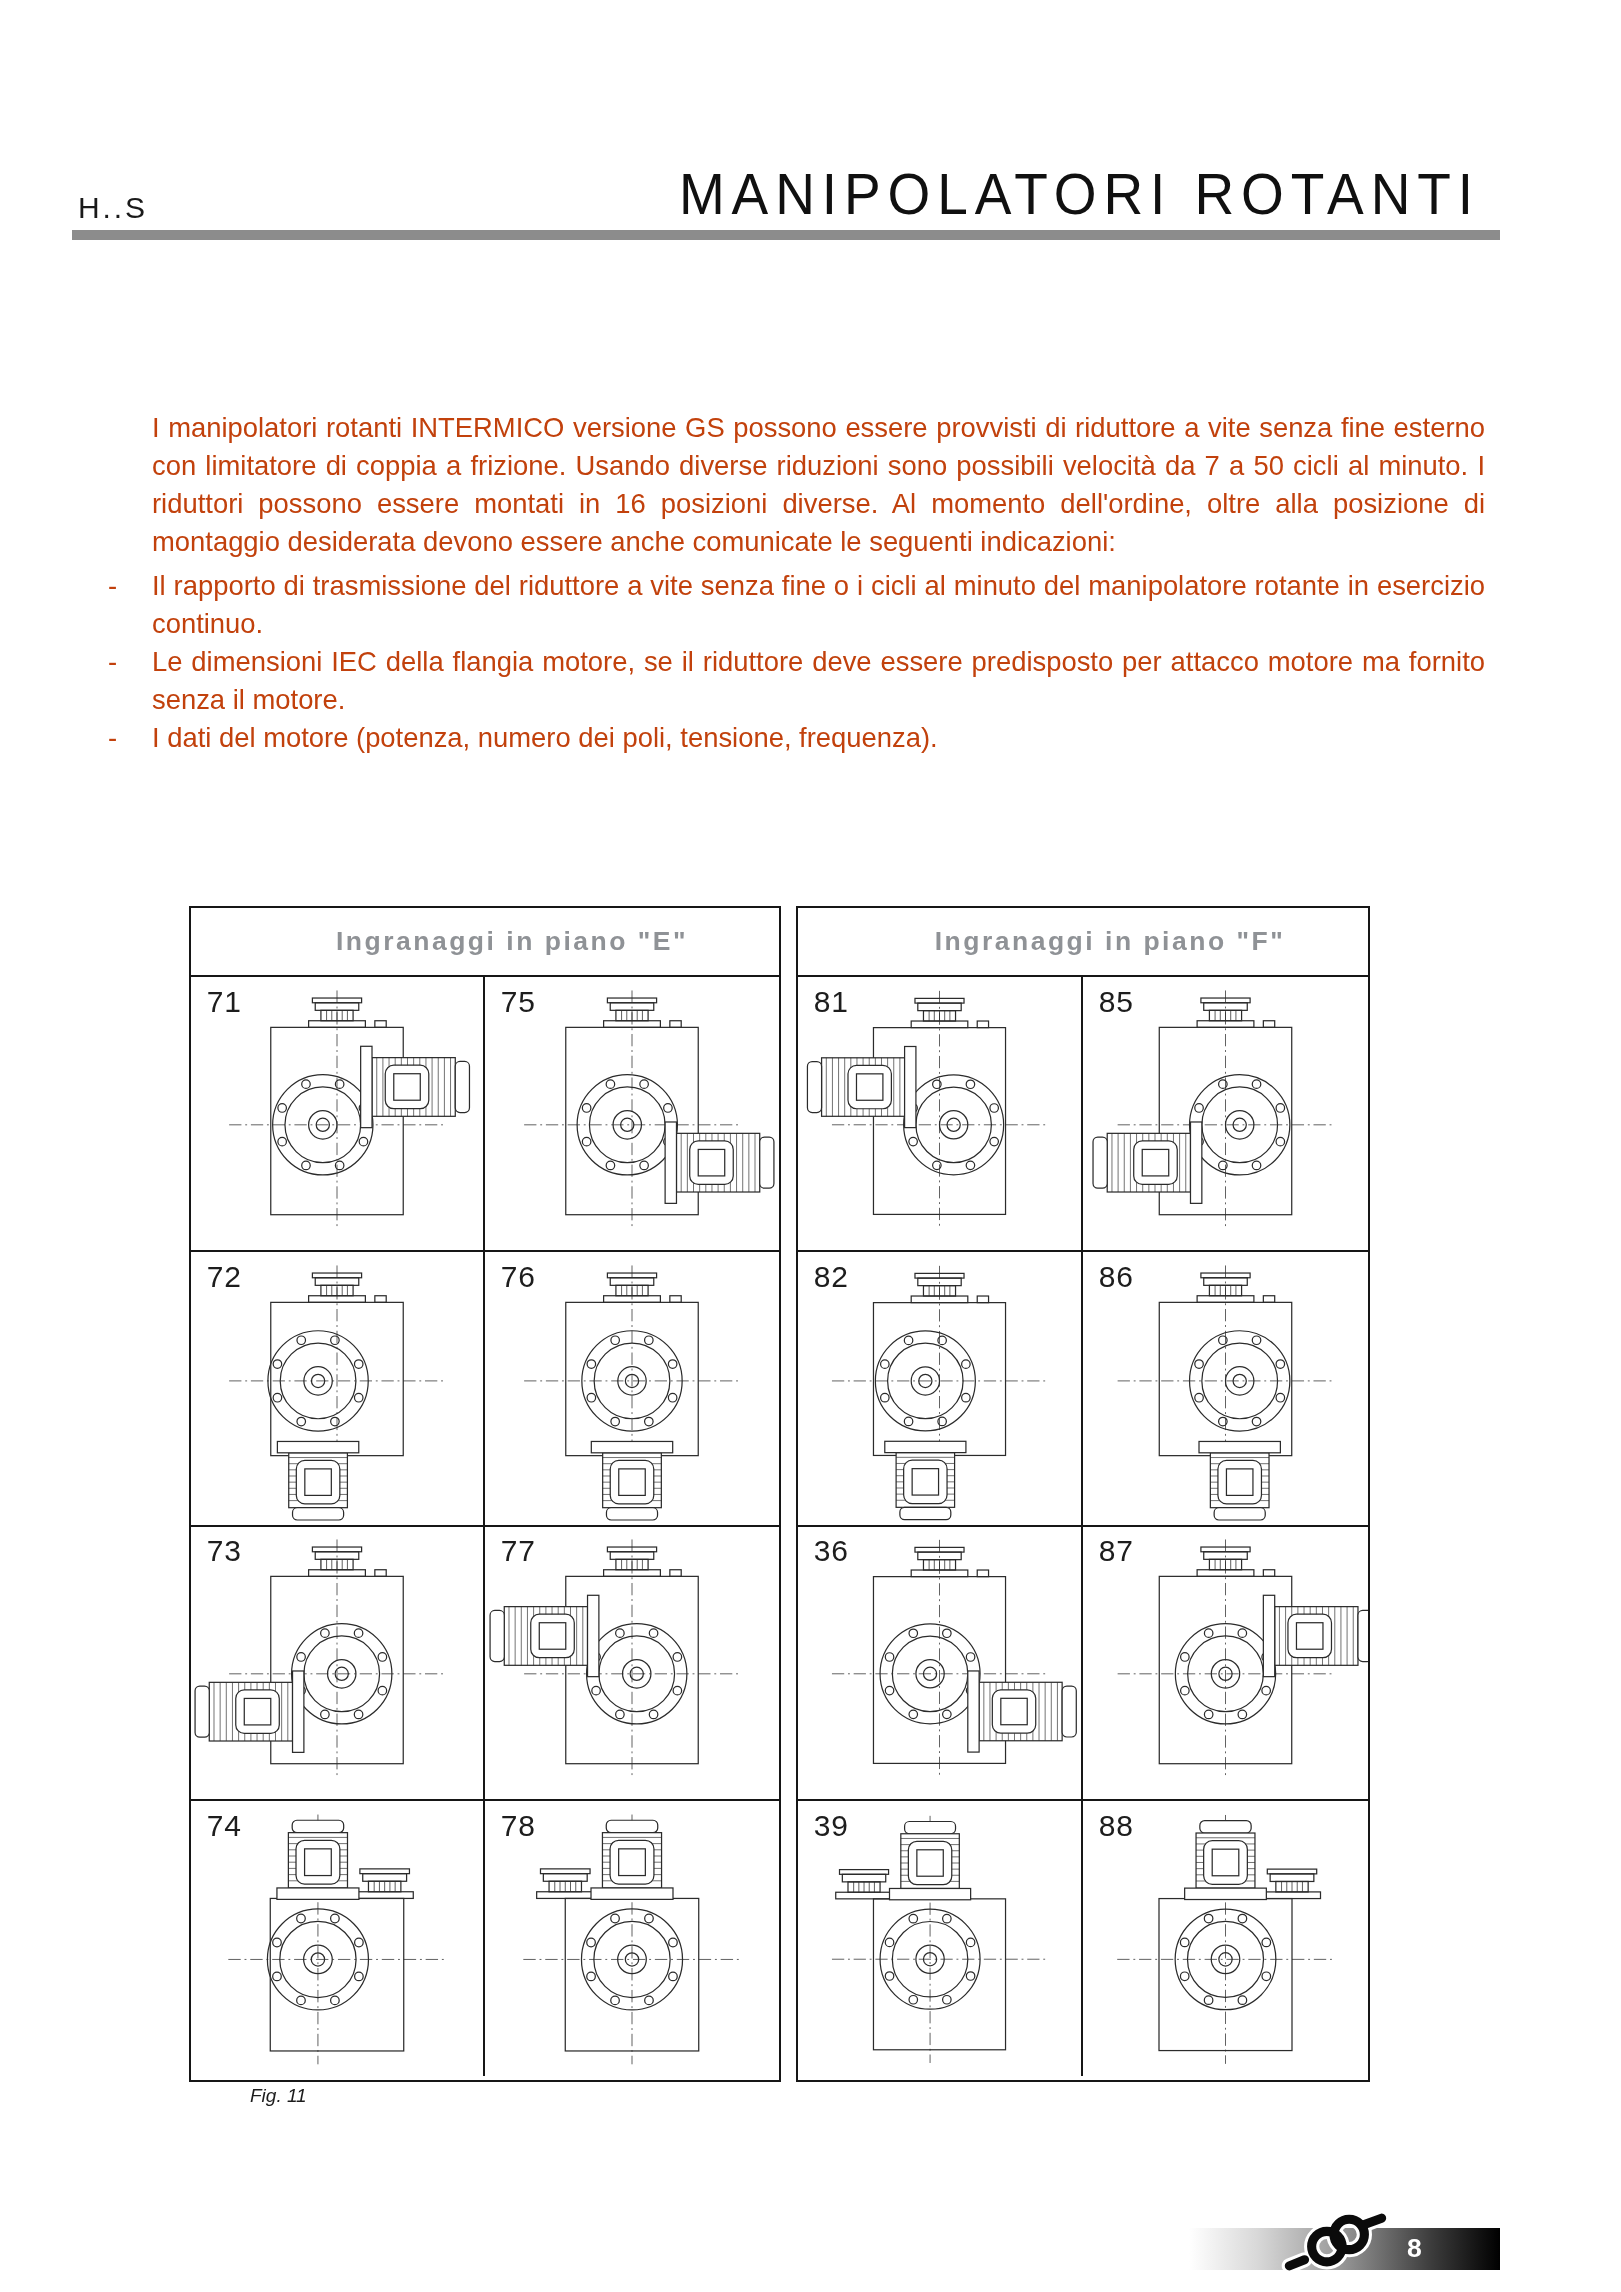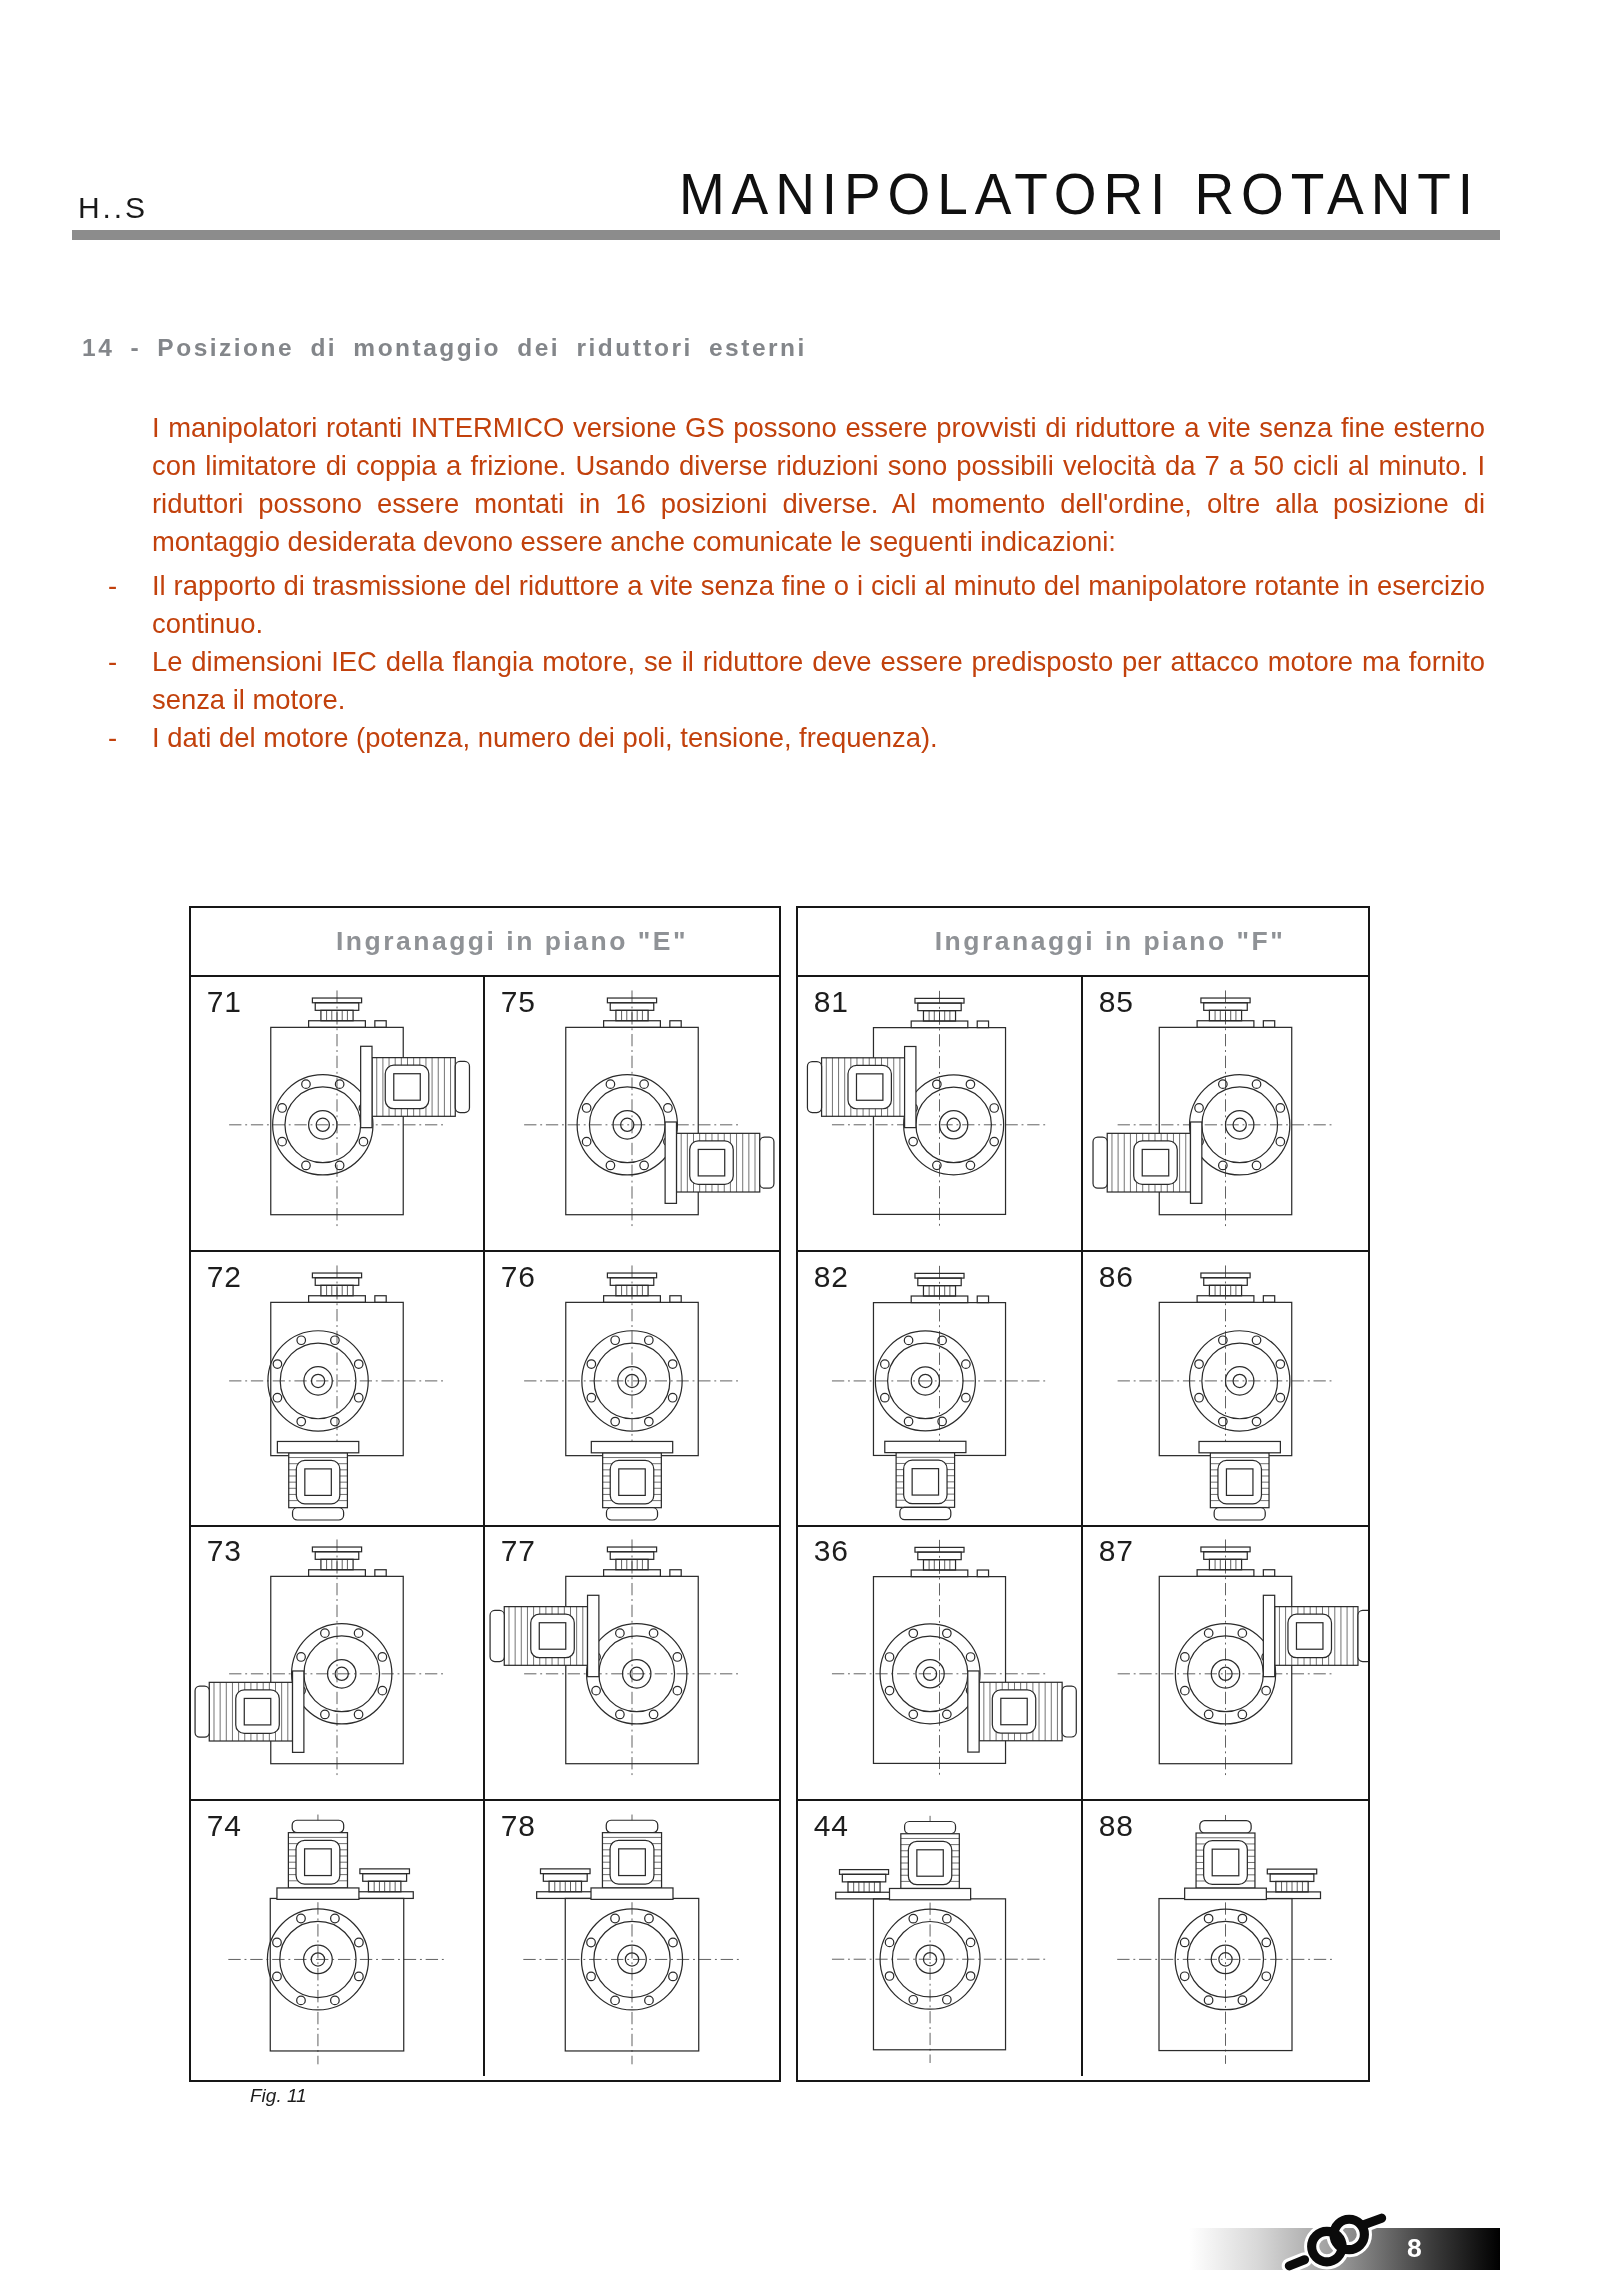--- a/index.html
+++ b/index.html
@@ -50,21 +50,20 @@
 </style>
 </head>
 <body>
 
 <div class="page">
 
   <div class="hs-code">H..S</div>
   <div class="doc-title">MANIPOLATORI ROTANTI</div>
   <div class="header-rule"></div>
 
-  <div class="section-heading">14 - Posizione di montaggio dei riduttori esterni</div>
 
   <div class="intro">
     <p>I manipolatori rotanti INTERMICO versione GS possono essere provvisti di riduttore a vite senza fine esterno con limitatore di coppia a frizione. Usando diverse riduzioni sono possibili velocità da 7 a 50 cicli al minuto. I riduttori possono essere montati in 16 posizioni diverse. Al momento dell'ordine, oltre alla posizione di montaggio desiderata devono essere anche comunicate le seguenti indicazioni:</p>
     <ul class="bullets">
       <li>
         <span class="bullet-dash">-</span>
         <span class="bullet-text">Il rapporto di trasmissione del riduttore a vite senza fine o i cicli al minuto del manipolatore rotante in esercizio continuo.</span>
       </li>
       <li>
         <span class="bullet-dash">-</span>
@@ -759,21 +758,21 @@
               <line x1="109" y1="47" x2="171" y2="47" stroke="#2b2b2b" stroke-width="0.7"></line>
               <line x1="109" y1="53.5" x2="171" y2="53.5" stroke="#2b2b2b" stroke-width="0.7"></line>
               <line x1="109" y1="60" x2="171" y2="60" stroke="#2b2b2b" stroke-width="0.7"></line>
               <line x1="109" y1="66.5" x2="171" y2="66.5" stroke="#2b2b2b" stroke-width="0.7"></line>
               <line x1="109" y1="73" x2="171" y2="73" stroke="#2b2b2b" stroke-width="0.7"></line>
               <line x1="109" y1="79.5" x2="171" y2="79.5" stroke="#2b2b2b" stroke-width="0.7"></line>
               <rect x="117" y="37" width="46" height="46" rx="9" fill="#ffffff" stroke="#2b2b2b" stroke-width="1.3"></rect>
               <rect x="126" y="46" width="28" height="28" fill="none" stroke="#2b2b2b" stroke-width="1.3"></rect>
               <rect x="97" y="87" width="86" height="12" fill="#ffffff" stroke="#2b2b2b" stroke-width="1.3"></rect>
             </svg>
-            <span class="cell-num">44</span>
+            <span class="cell-num">39</span>
           </div>
           <div class="fig-cell">
             <svg viewBox="0 0 300 280" class="cell-svg">
               <line x1="150" y1="10" x2="150" y2="272" fill="none" stroke="#474747" stroke-width="0.9" stroke-dasharray="13 4 2 4"></line>
               <line x1="36" y1="162" x2="264" y2="162" fill="none" stroke="#474747" stroke-width="0.9" stroke-dasharray="13 4 2 4"></line>
               <rect x="80" y="98" width="140" height="160" fill="none" stroke="#2b2b2b" stroke-width="1.3"></rect>
               <rect x="190" y="91" width="60" height="7" fill="none" stroke="#2b2b2b" stroke-width="1.3"></rect>
               <rect x="203" y="80" width="34" height="11" fill="none" stroke="#2b2b2b" stroke-width="1.3"></rect>
               <line x1="209" y1="80" x2="209" y2="91" stroke="#2b2b2b" stroke-width="0.8"></line>
               <line x1="214.5" y1="80" x2="214.5" y2="91" stroke="#2b2b2b" stroke-width="0.8"></line>

